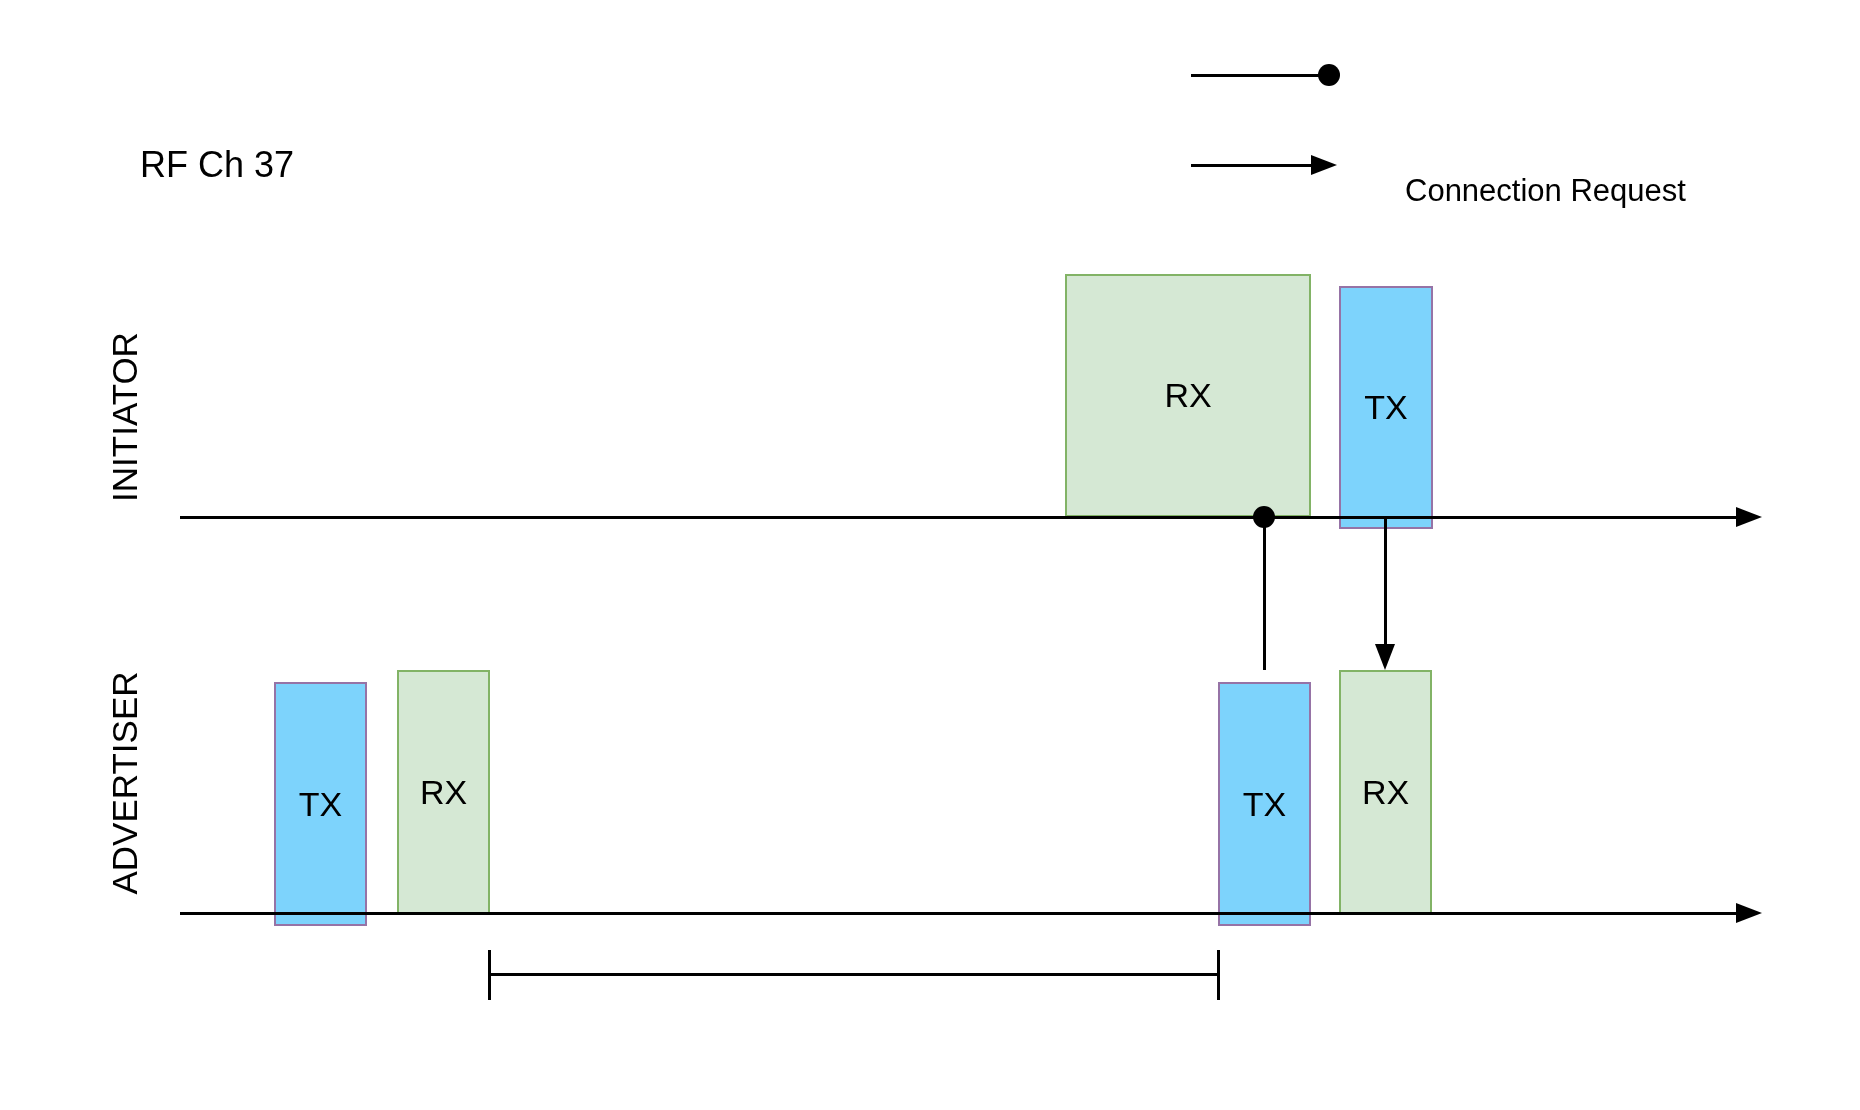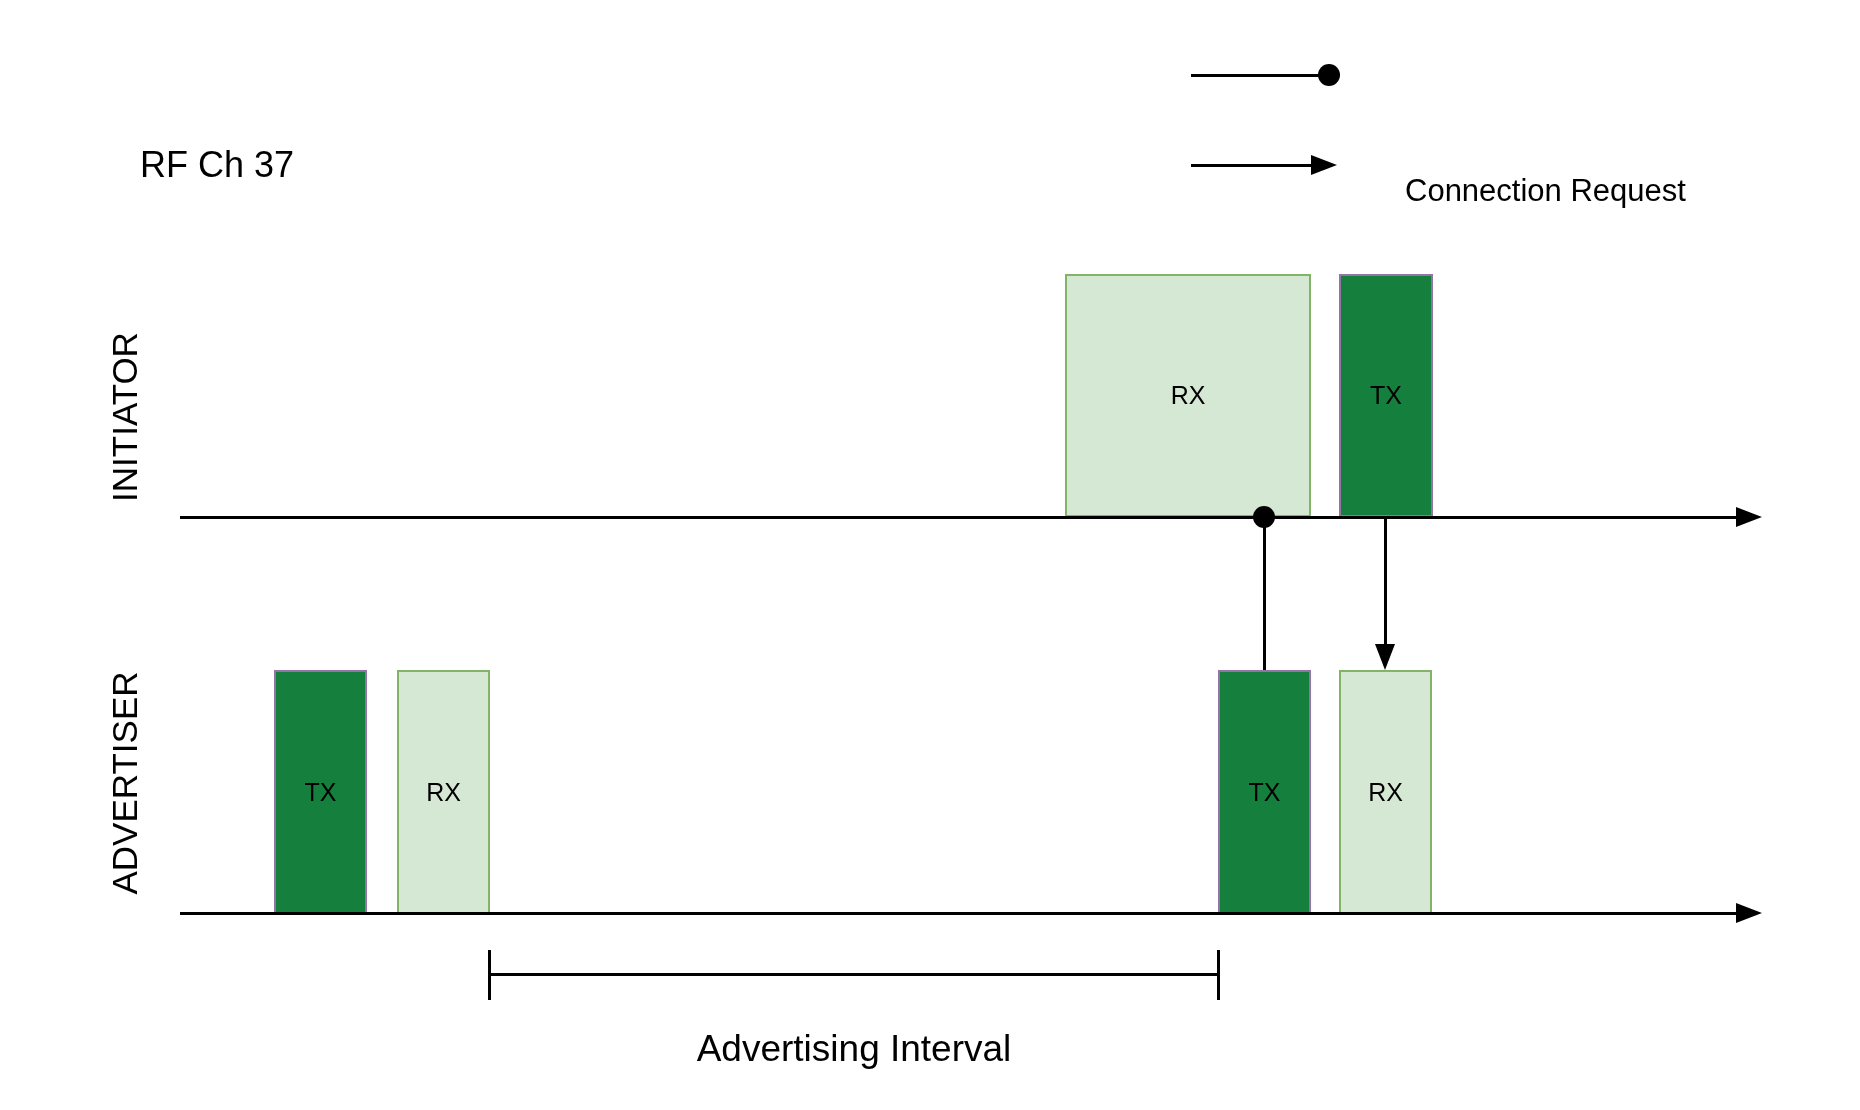--- a/index.html
+++ b/index.html
@@ -48,24 +48,24 @@
   }
 
   
   .box {
     position: absolute;
     box-sizing: border-box;
     border: 2px solid #000;
     display: flex;
     align-items: center;
     justify-content: center;
-    font-size: 25px;
+    font-size: 34px;
   }
   .box.rx { background: #d5e8d4; border-color: #82b366; }
-  .box.tx { background: #15803d; border-color: #9673a6; }
+  .box.tx { background: #7dd3fc; border-color: #9673a6; margin-top: 12px; }
 
   
   .v-line { position: absolute; width: 3px; background: #000; }
   .dot { position: absolute; width: 22px; height: 22px; border-radius: 50%; background: #000; }
   .down-arrowhead {
     position: absolute; width: 0; height: 0;
     border-top: 26px solid #000;
     border-left: 10px solid transparent;
     border-right: 10px solid transparent;
   }
@@ -128,15 +128,14 @@
 
   <div class="v-line" style="left:1263px; top:517px; height:153px;"></div>
   <div class="dot" style="left:1253px; top:506px;"></div>
 
   <div class="v-line" style="left:1384px; top:517px; height:130px;"></div>
   <div class="down-arrowhead" style="left:1375px; top:644px;"></div>
 
   <div class="measure-tick" style="left:488px; top:950px; height:50px;"></div>
   <div class="measure-line" style="left:488px; top:973px; width:732px;"></div>
   <div class="measure-tick" style="left:1217px; top:950px; height:50px;"></div>
-  <div class="interval-label" style="left:854px; top:1028px;">Advertising Interval</div>
 
 </div>
 
 </body></html>

